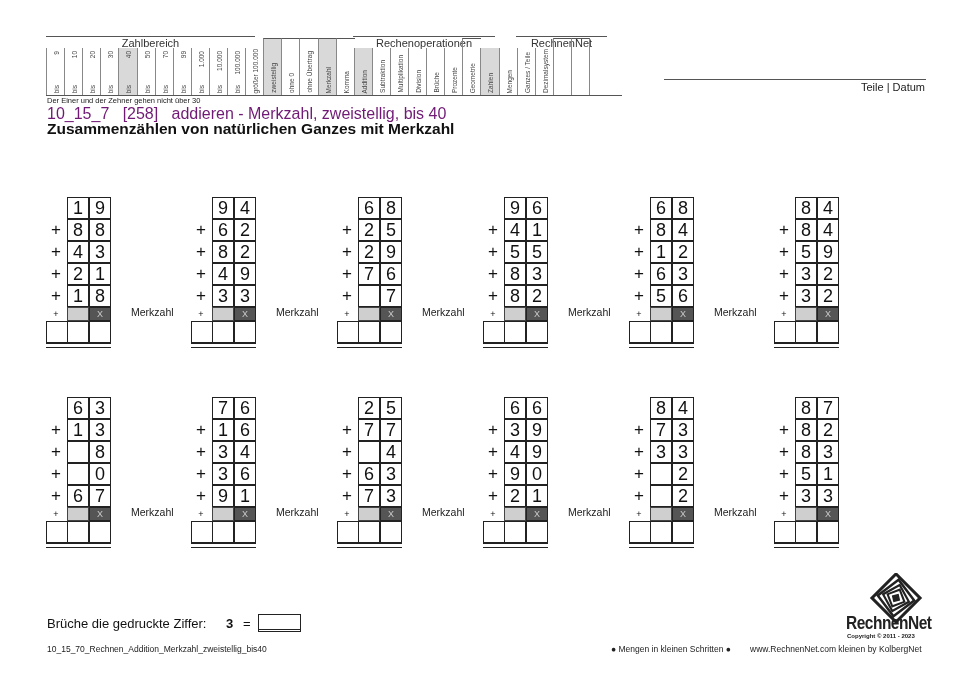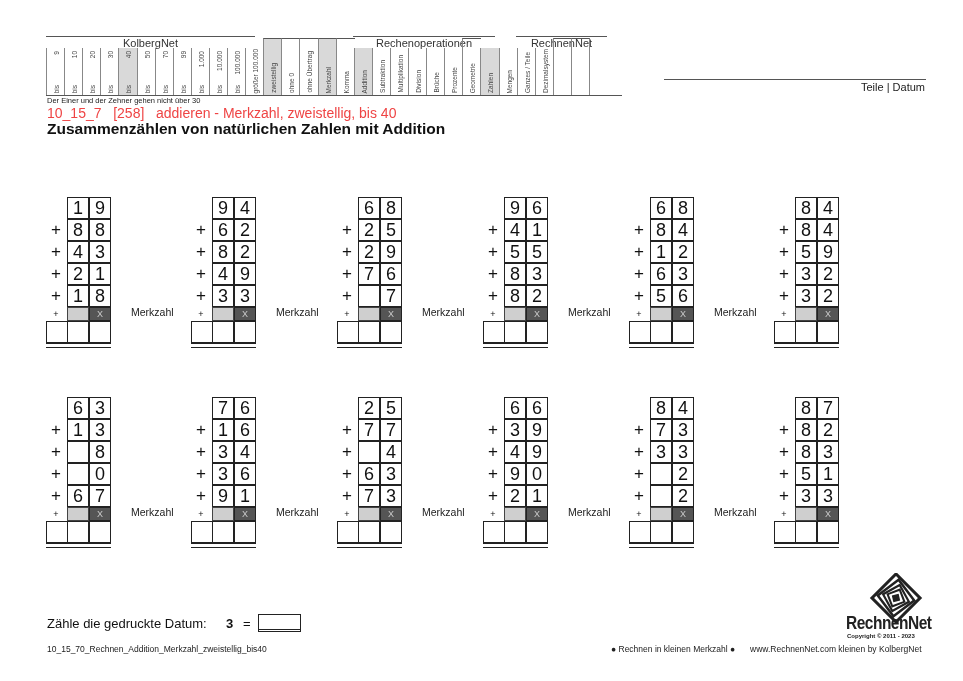--- a/index.html
+++ b/index.html
@@ -17,21 +17,21 @@
   .col .vtop { position:absolute; left:50%; top:3px; writing-mode:vertical-rl;
                transform:rotate(180deg) translateX(50%); font-size:6.5px; color:#444; white-space:nowrap; }
   .col .vbot { position:absolute; left:50%; bottom:2px; writing-mode:vertical-rl;
                transform:rotate(180deg) translateX(50%); font-size:6.5px; color:#444; white-space:nowrap; }
   .hdr-bottom { position:absolute; left:46px; top:95px; width:576px; border-top:1px solid #555; }
   .note { position:absolute; left:47px; top:96px; font-size:7.5px; color:#222; }
 
   .name-line { position:absolute; left:664px; top:79px; width:262px; border-top:1px solid #555; }
   .name-label { position:absolute; right:38px; top:81px; font-size:11px; color:#222; }
 
-  .code-line { position:absolute; left:47px; top:105px; font-size:14px; color:#ef4444; white-space:pre; }
+  .code-line { position:absolute; left:47px; top:105px; font-size:16px; color:#701a75; white-space:pre; }
   .title { position:absolute; left:47px; top:120px; font-size:15.5px; font-weight:bold; color:#111; }
 
   
   .problem { position:absolute; width:140px; height:150px; }
   .plus { position:absolute; width:20px; text-align:center; font-size:17px; line-height:22px; }
   .plus.small { font-size:9px; }
   .cell { position:absolute; width:22px; height:22px; border:1px solid #222; box-sizing:border-box;
           text-align:center; font-size:18px; line-height:21px; }
   .cell.mz-light { background:#cfcfcf; height:14px; border-color:#444; }
   .cell.mz-dark { background:#555; height:14px; border-color:#222; color:#ccc; font-size:9px; line-height:13px; }
@@ -48,21 +48,21 @@
   .slogan { position:absolute; left:611px; top:644px; font-size:8.5px; color:#222; }
   .site { position:absolute; left:750px; top:644px; font-size:8.5px; color:#222; }
   .logo { position:absolute; left:868px; top:573px; width:56px; height:50px; }
   .brand { position:absolute; left:846px; top:614px; font-size:15.5px; font-weight:bold; color:#222; letter-spacing:-0.5px; transform:scaleY(1.15); }
   .copy { position:absolute; left:847px; top:633px; font-size:6px; font-weight:bold; color:#222; }
 </style>
 </head>
 <body>
 
 <div class="hdr" id="hdr">
-    <div class="grp-title" style="left: 0px; width: 209px;">KolbergNet</div>
+    <div class="grp-title" style="left: 0px; width: 209px;">Zahlbereich</div>
     <div class="grp-title" style="left: 307px; width: 142px;">Rechenoperationen</div>
     <div class="grp-title" style="left: 470px; width: 91px;">RechnenNet</div>
     <div class="col" style="left: 0px; width: 19.1px;">
       <span class="vtop">9</span>
       <span class="vbot">bis</span>
     </div>
     <div class="col" style="left: 18.1px; width: 19.1px;">
       <span class="vtop">10</span>
       <span class="vbot">bis</span>
     </div>
@@ -180,21 +180,21 @@
     </div>
     <div class="col tall" style="left: 543px; width: 1px;"></div>
   </div>
 <div class="hdr-bottom"></div>
 <div class="note">Der Einer und der Zehner gehen nicht über 30</div>
 
 <div class="name-line"></div>
 <div class="name-label">Teile | Datum</div>
 
 <div class="code-line">10_15_7   [258]   addieren - Merkzahl, zweistellig, bis 40</div>
-<div class="title">Zusammenzählen von natürlichen Zahlen mit Addition</div>
+<div class="title">Zusammenzählen von natürlichen Ganzes mit Merkzahl</div>
 
 <div id="problems">
     <div class="problem" style="left: 46px; top: 197px;">
       <div class="cell" style="left: 21px; top: 0px;">1</div>
       <div class="cell" style="left: 43px; top: 0px;">9</div>
       <div class="plus" style="left: 0px; top: 22px;">+</div>
       <div class="cell" style="left: 21px; top: 22px;">8</div>
       <div class="cell" style="left: 43px; top: 22px;">8</div>
       <div class="plus" style="left: 0px; top: 44px;">+</div>
       <div class="cell" style="left: 21px; top: 44px;">4</div>
@@ -471,27 +471,27 @@
       <div class="plus small" style="left: 0px; top: 106px;">+</div>
       <div class="cell mz-light" style="left: 21px; top: 110px;"></div>
       <div class="cell mz-dark" style="left: 43px; top: 110px;">X</div>
       <div class="cell ans" style="left: 0px; top: 124px; width: 22px;"></div>
       <div class="cell ans" style="left: 21px; top: 124px;"></div>
       <div class="cell ans" style="left: 43px; top: 124px;"></div>
       <div class="dbl" style="left: 0px; width: 65px; top: 146px;"></div>
     </div>
   </div>
 
-<div class="count">Zähle die gedruckte Datum:</div>
+<div class="count">Brüche die gedruckte Ziffer:</div>
 <div class="count-num">3</div>
 <div class="count-eq">=</div>
 <div class="count-box"></div>
 
 <div class="filename">10_15_70_Rechnen_Addition_Merkzahl_zweistellig_bis40</div>
-<div class="slogan">● Rechnen in kleinen Merkzahl ●</div>
+<div class="slogan">● Mengen in kleinen Schritten ●</div>
 <div class="site">www.RechnenNet.com kleinen by KolbergNet</div>
 
 <svg class="logo" viewBox="0 0 56 50">
   <g transform="translate(28,25) rotate(45)">
     <rect x="-17" y="-17" width="34" height="34" fill="none" stroke="#222" stroke-width="3"></rect>
     <rect x="-13" y="-13" width="26" height="26" fill="none" stroke="#222" stroke-width="2.5" transform="rotate(8)"></rect>
     <rect x="-9.5" y="-9.5" width="19" height="19" fill="none" stroke="#222" stroke-width="2.2" transform="rotate(16)"></rect>
     <rect x="-6.5" y="-6.5" width="13" height="13" fill="none" stroke="#222" stroke-width="2" transform="rotate(24)"></rect>
     <rect x="-3.5" y="-3.5" width="7" height="7" fill="#222" transform="rotate(32)"></rect>
   </g>

